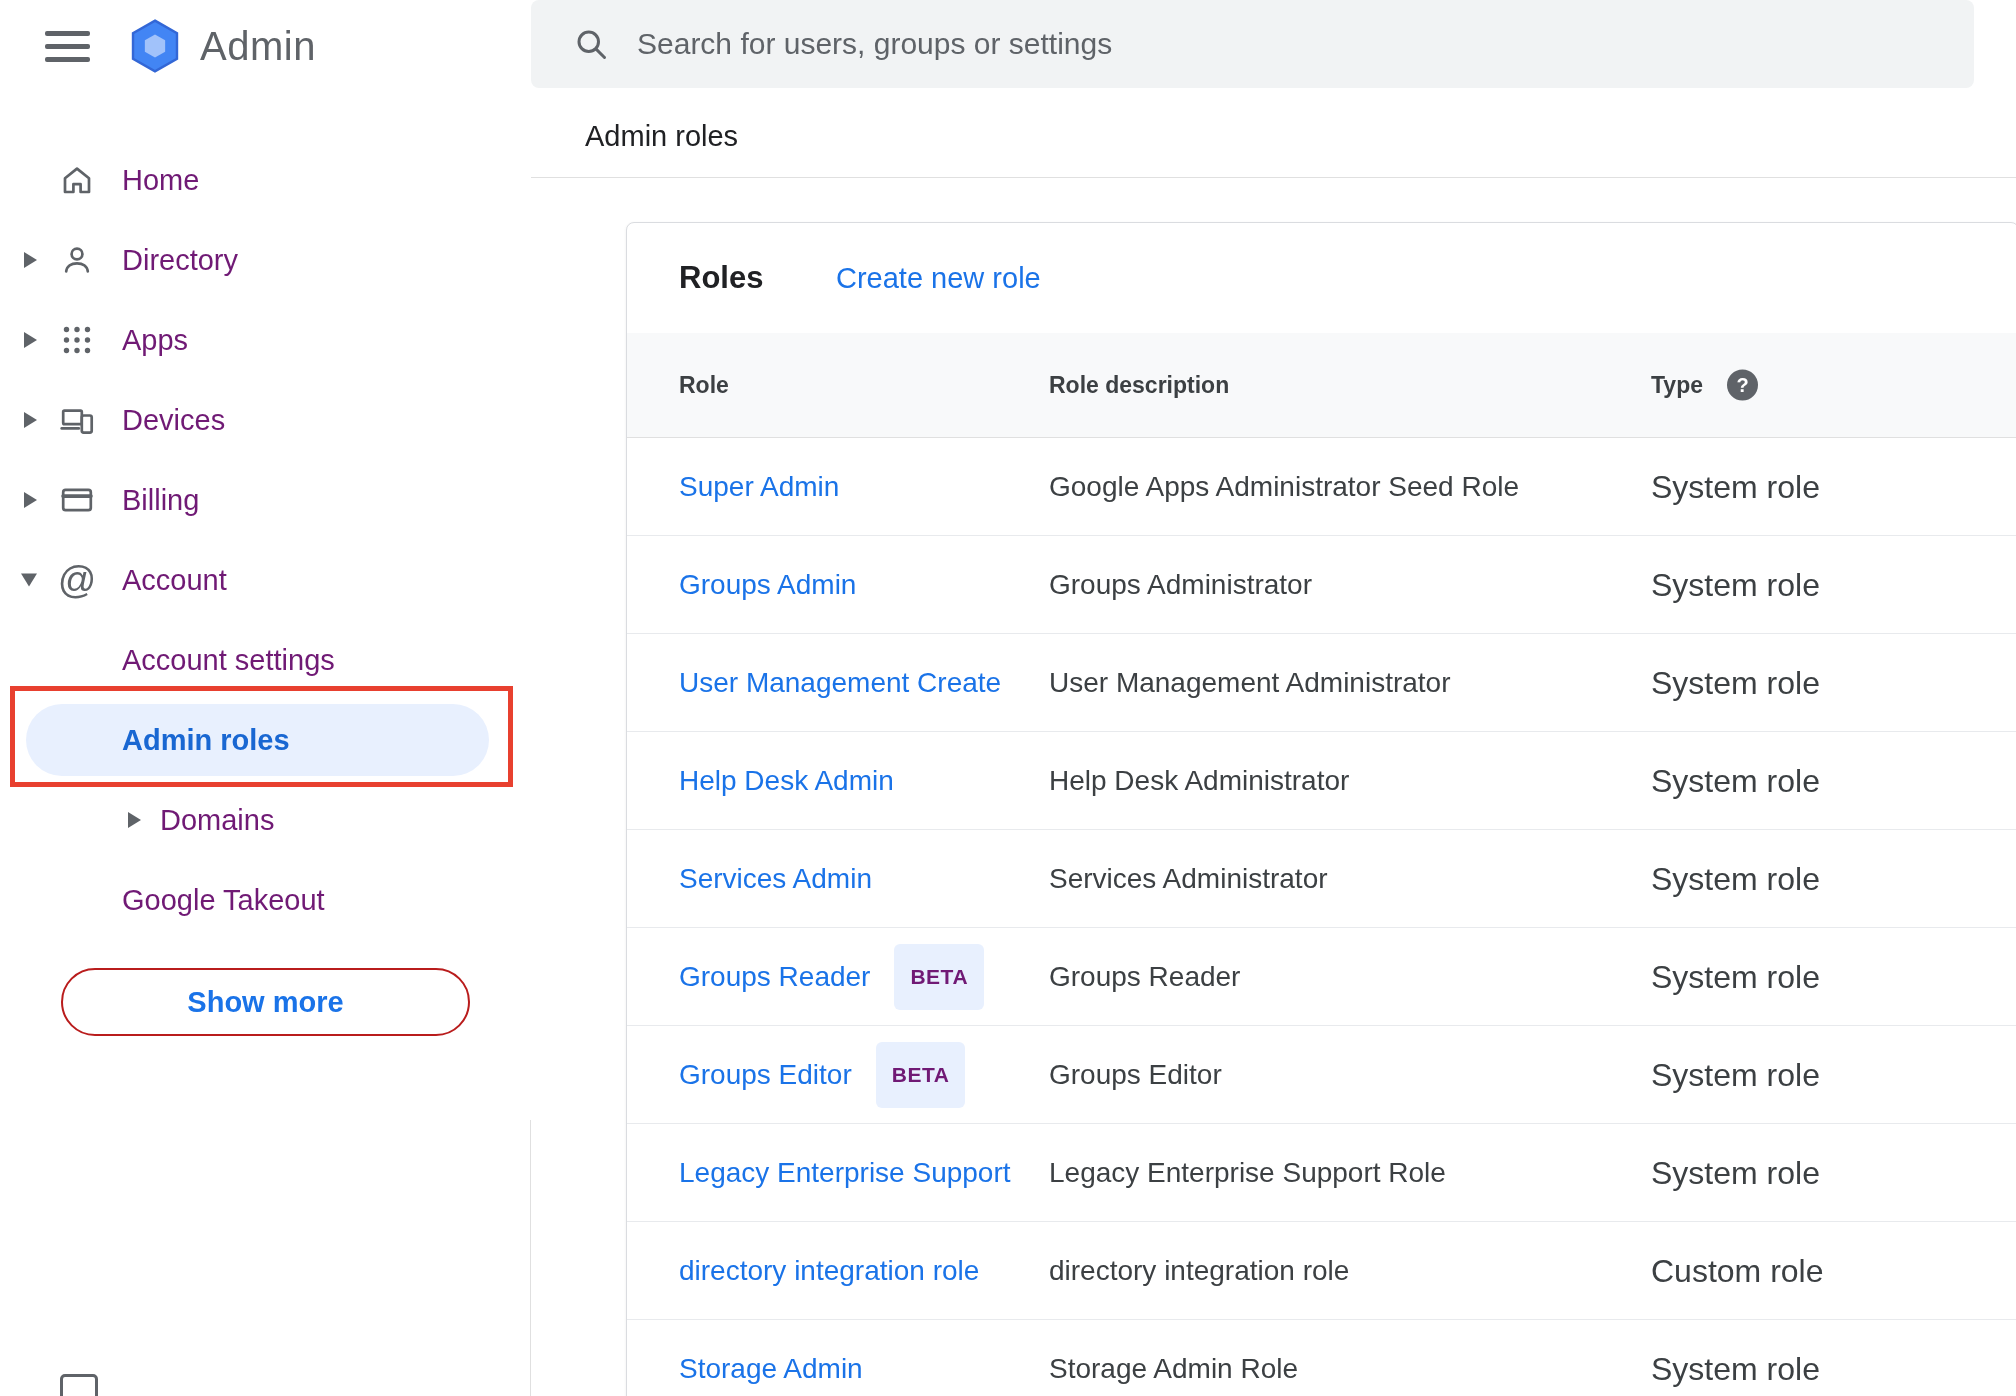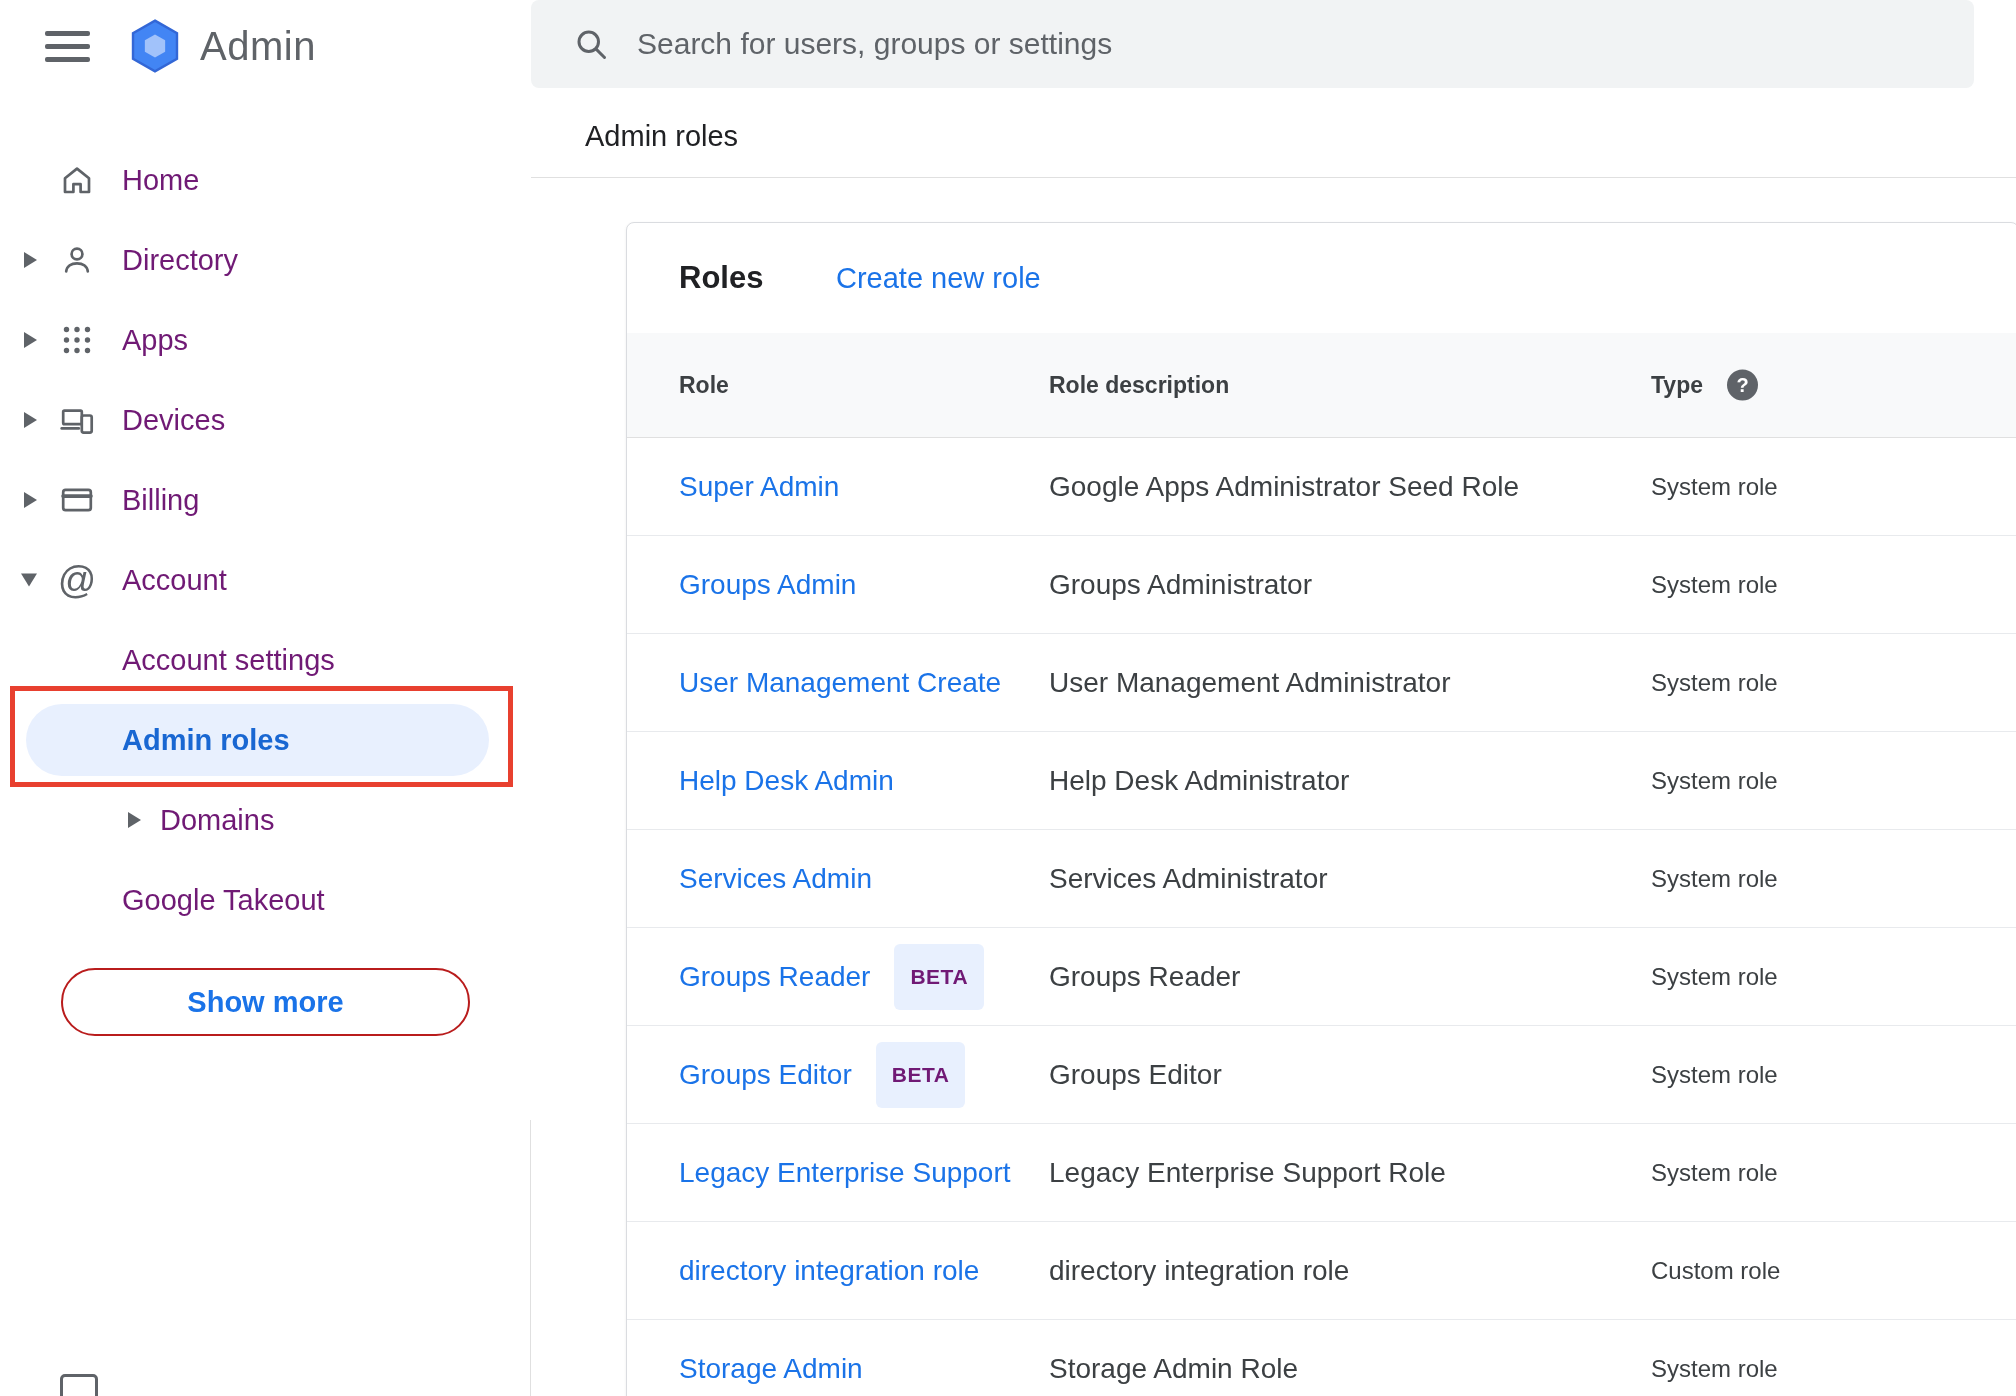--- a/index.html
+++ b/index.html
@@ -68,21 +68,21 @@
   .help-circle { position:absolute; left:1100px; top:50%; transform:translateY(-50%); width:31px; height:31px;
     background:#5f6368; color:#fff; border-radius:50%; font-size:20px; font-weight:bold;
     display:flex; align-items:center; justify-content:center; cursor:pointer; }
 
   .trow { position:relative; height:98px; border-bottom:1px solid #e8eaed; }
   .td-role { position:absolute; left:52px; top:0; bottom:0; display:flex; align-items:center; }
   .role-link { font-size:28px; color:#1a73e8; cursor:pointer; white-space:nowrap; }
   .badge { display:inline-block; margin-left:24px; background:#e8f0fe; color:#701a75; font-size:21px;
     font-weight:bold; letter-spacing:0.5px; padding:21px 16px; border-radius:6px;text-align:right; }
   .td-desc { position:absolute; left:422px; top:50%; transform:translateY(-50%); font-size:28px; color:#3c4043; white-space:nowrap; }
-  .td-type { position:absolute; left:1024px; top:50%; transform:translateY(-50%); font-size:24px; color:#3c4043; white-space:nowrap; }
+  .td-type { position:absolute; left:1024px; top:50%; transform:translateY(-50%); font-size:32px; color:#3c4043; white-space:nowrap; }
 
   svg.icon { stroke:#5f6368; fill:none; stroke-width:1.8; stroke-linejoin:round; stroke-linecap:round; }
 </style>
 </head>
 <body>
 
 <div class="sidebar">
 
   <div class="brand-row">
     <div class="hamburger">

